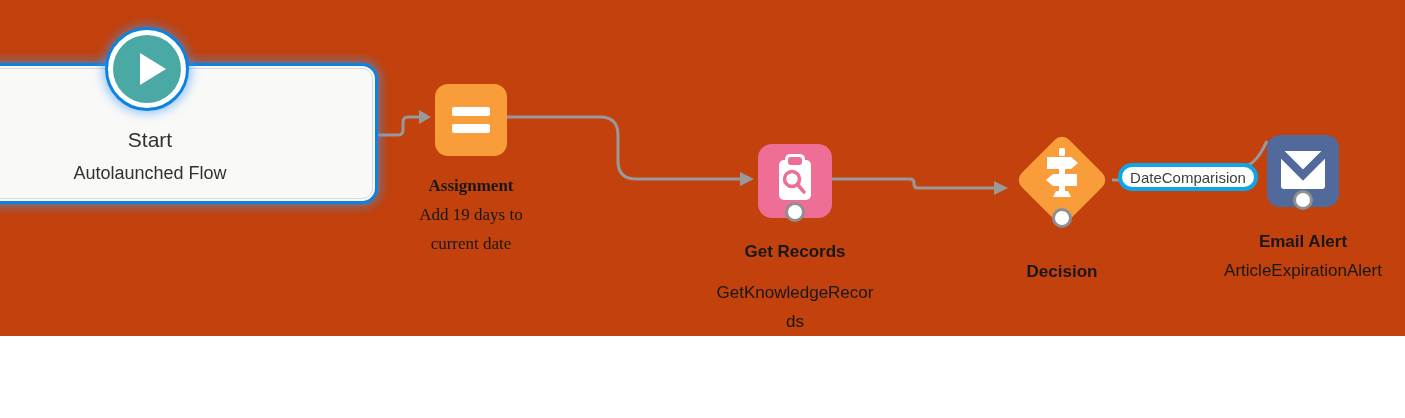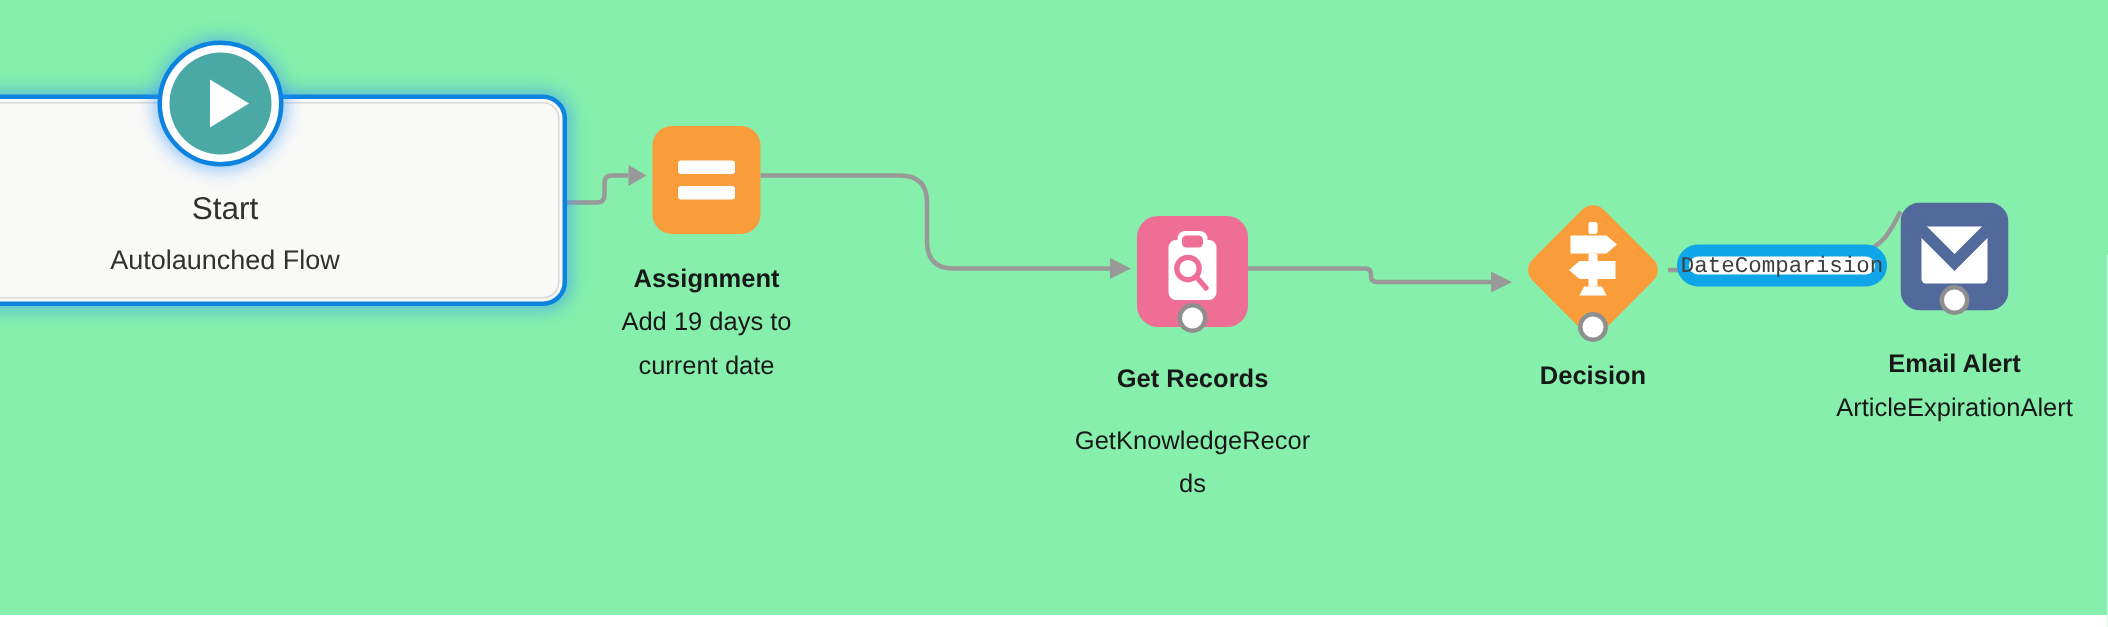--- a/index.html
+++ b/index.html
@@ -1,17 +1,17 @@
 <!DOCTYPE html>
 <html><head>
 <meta charset="utf-8">
 <style>
   html,body{margin:0;padding:0;background:#ffffff;}
   body{width:1405px;height:418px;overflow:hidden;font-family:"Liberation Sans", sans-serif;}
-  .canvas{position:relative;width:1405px;height:410px;background:#86efac;}
+  .canvas{position:relative;width:1405px;height:336px;background:#c2410c;}
 
   svg.wires{position:absolute;left:0;top:0;pointer-events:none;}
   svg.wires path{stroke:#999999;stroke-width:3;fill:none;}
   svg.wires polygon{fill:#999999;}
 
   
   .start-box{
     position:absolute;left:-88px;top:63px;width:466px;height:141px;
     background:#f9f9f8;border:3px solid #0d83e0;border-radius:16px;
     box-shadow:0 0 10px 3px rgba(59,153,252,.55);
@@ -46,41 +46,41 @@
   .node .title{font-size:17px;font-weight:700;line-height:29px;}
   .node .subtitle{font-size:17px;line-height:29px;}
   .port{
     position:absolute;left:50%;width:14px;height:14px;border:3.5px solid #8f8f8f;
     border-radius:50%;background:#ffffff;transform:translateX(-50%);
   }
 
   .node-assignment{left:396px;top:84px;width:150px;}
   .assign-icon{width:72px;height:72px;background:#f99d3a;flex-direction:column;gap:8px;display:flex;align-items:center;justify-content:center;}
   .assign-icon .bar{width:38px;height:9px;background:#ffffff;border-radius:2px;}
-  .node-assignment .label{margin-top:15px;}
+  .node-assignment .label{margin-top:15px;font-family:Liberation Serif, serif;}
 
   .node-getrecords{left:705px;top:144px;width:180px;}
   .node-getrecords .label{margin-top:15px;}
   .node-getrecords .subtitle{max-width:162px;margin:12px auto;overflow-wrap:anywhere;}
   .node-getrecords .port{top:58px;}
 
   .node-decision{left:977px;top:133px;width:170px;}
-  .node-decision .label{margin-top:4px;}
+  .node-decision .label{margin-top:26px;}
   .node-decision .port{top:75px;}
 
   .node-email{left:1198px;top:135px;width:210px;}
   .node-email .label{margin-top:16px;}
   .node-email .port{top:55px;}
 
   
   .pill{
     position:absolute;left:1118px;top:163px;width:140px;height:28px;
-    background:#ffffff;border:8px solid #0ea5e9;border-radius:15px;
+    background:#ffffff;border:4px solid #0ea5e9;border-radius:15px;
     box-sizing:border-box;display:flex;align-items:center;justify-content:center;
-    font-size:15px;color:#3e3e3c;font-family:Liberation Mono, monospace;
+    font-size:15px;color:#3e3e3c;
   }
 </style>
 </head>
 <body>
 
 <div class="canvas">
 
   <svg class="wires" width="1405" height="418" viewBox="0 0 1405 418">
     <g>
       <path d="M378,135 H398 Q403,135 403,130 V122 Q403,117 408,117 H419"></path>

